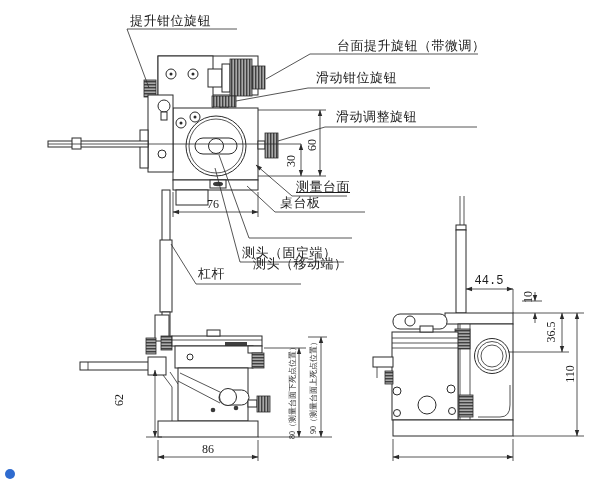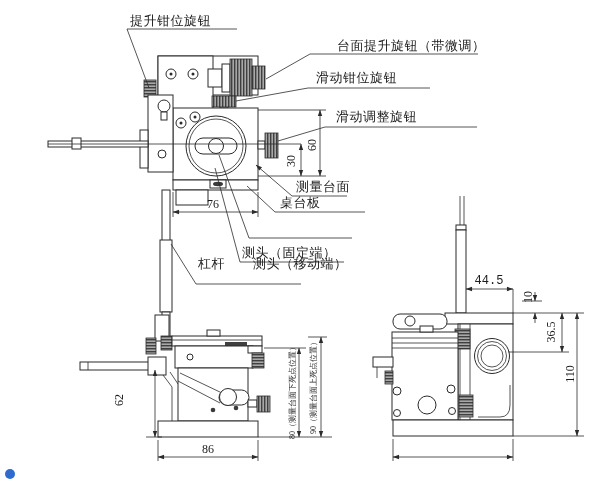--- a/index.html
+++ b/index.html
@@ -235,25 +235,25 @@
         <path d="M196,284 L171,244"></path>
   </g>
 
   <circle cx="10" cy="474" r="5" fill="#2f6bcf"></circle>
 </svg>
 
 <div class="txt lbl" style="left:130px; top:14px;">提升钳位旋钮</div>
 <div class="txt lbl" style="left:317px; top:39px;margin-left:20px;">台面提升旋钮（带微调）</div>
 <div class="txt lbl" style="left:316px; top:71px;">滑动钳位旋钮</div>
 <div class="txt lbl" style="left:336px; top:110px;">滑动调整旋钮</div>
-<div class="txt lbl" style="left:296px; top:180px;">测量台面</div>
+<div class="txt lbl" style="left:296px; top:180px;text-decoration:underline;">测量台面</div>
 <div class="txt lbl" style="left:280px; top:196px;">桌台板</div>
 <div class="txt lbl" style="left:253px; top:222px;margin-top:35px;">测头（移动端）</div>
 <div class="txt lbl" style="left:242px; top:246px;">测头（固定端）</div>
-<div class="txt lbl" style="left:198px; top:257px;text-align:right;">杠杆</div>
+<div class="txt lbl" style="left:198px; top:267px;text-align:right;">杠杆</div>
 
 <div class="txt dimv" style="left:312px; top:145px;">60</div>
 <div class="txt dimv" style="left:291px; top:161px;">30</div>
 <div class="txt dim" style="left:213px; top:204px;">76</div>
 
 <div class="txt dimv" style="left:119px; top:400px;">62</div>
 <div class="txt dim" style="left:208px; top:449px;">86</div>
 <div class="txt dimv-long" style="left:292px; top:391px;">80（测量台面下死点位置）</div>
 <div class="txt dimv-long" style="left:313px; top:386px;">90（测量台面上死点位置）</div>
 

